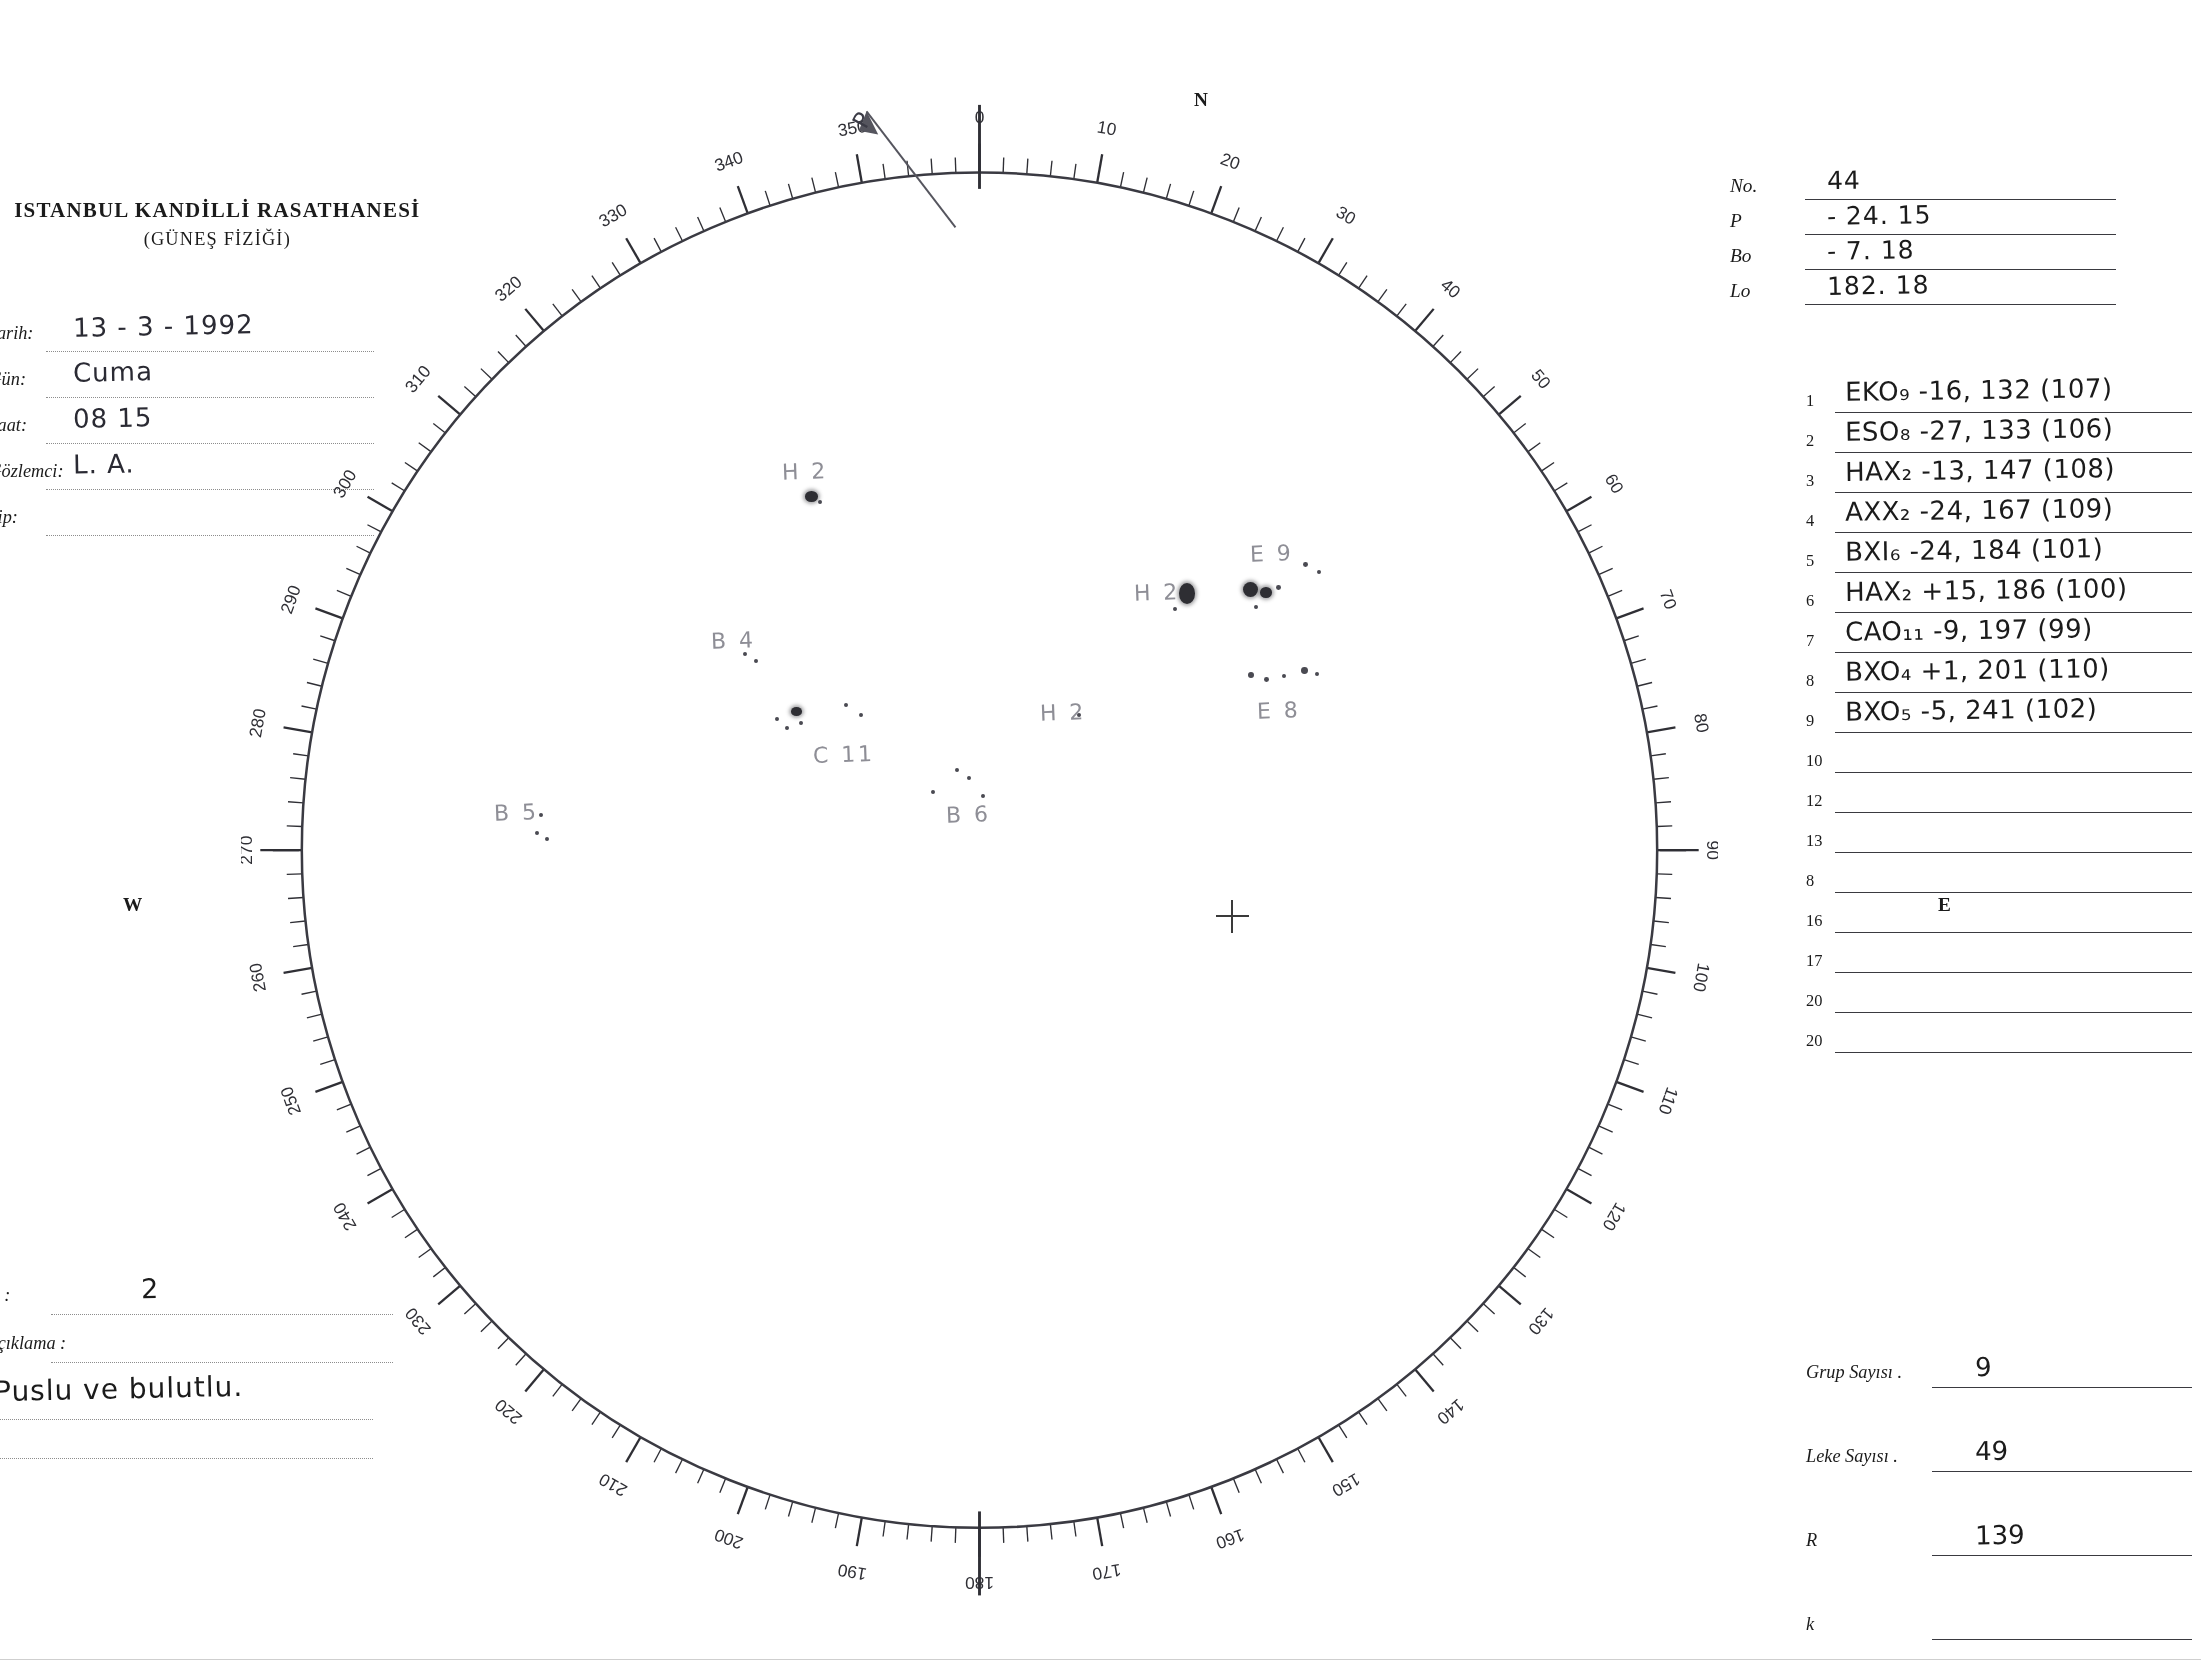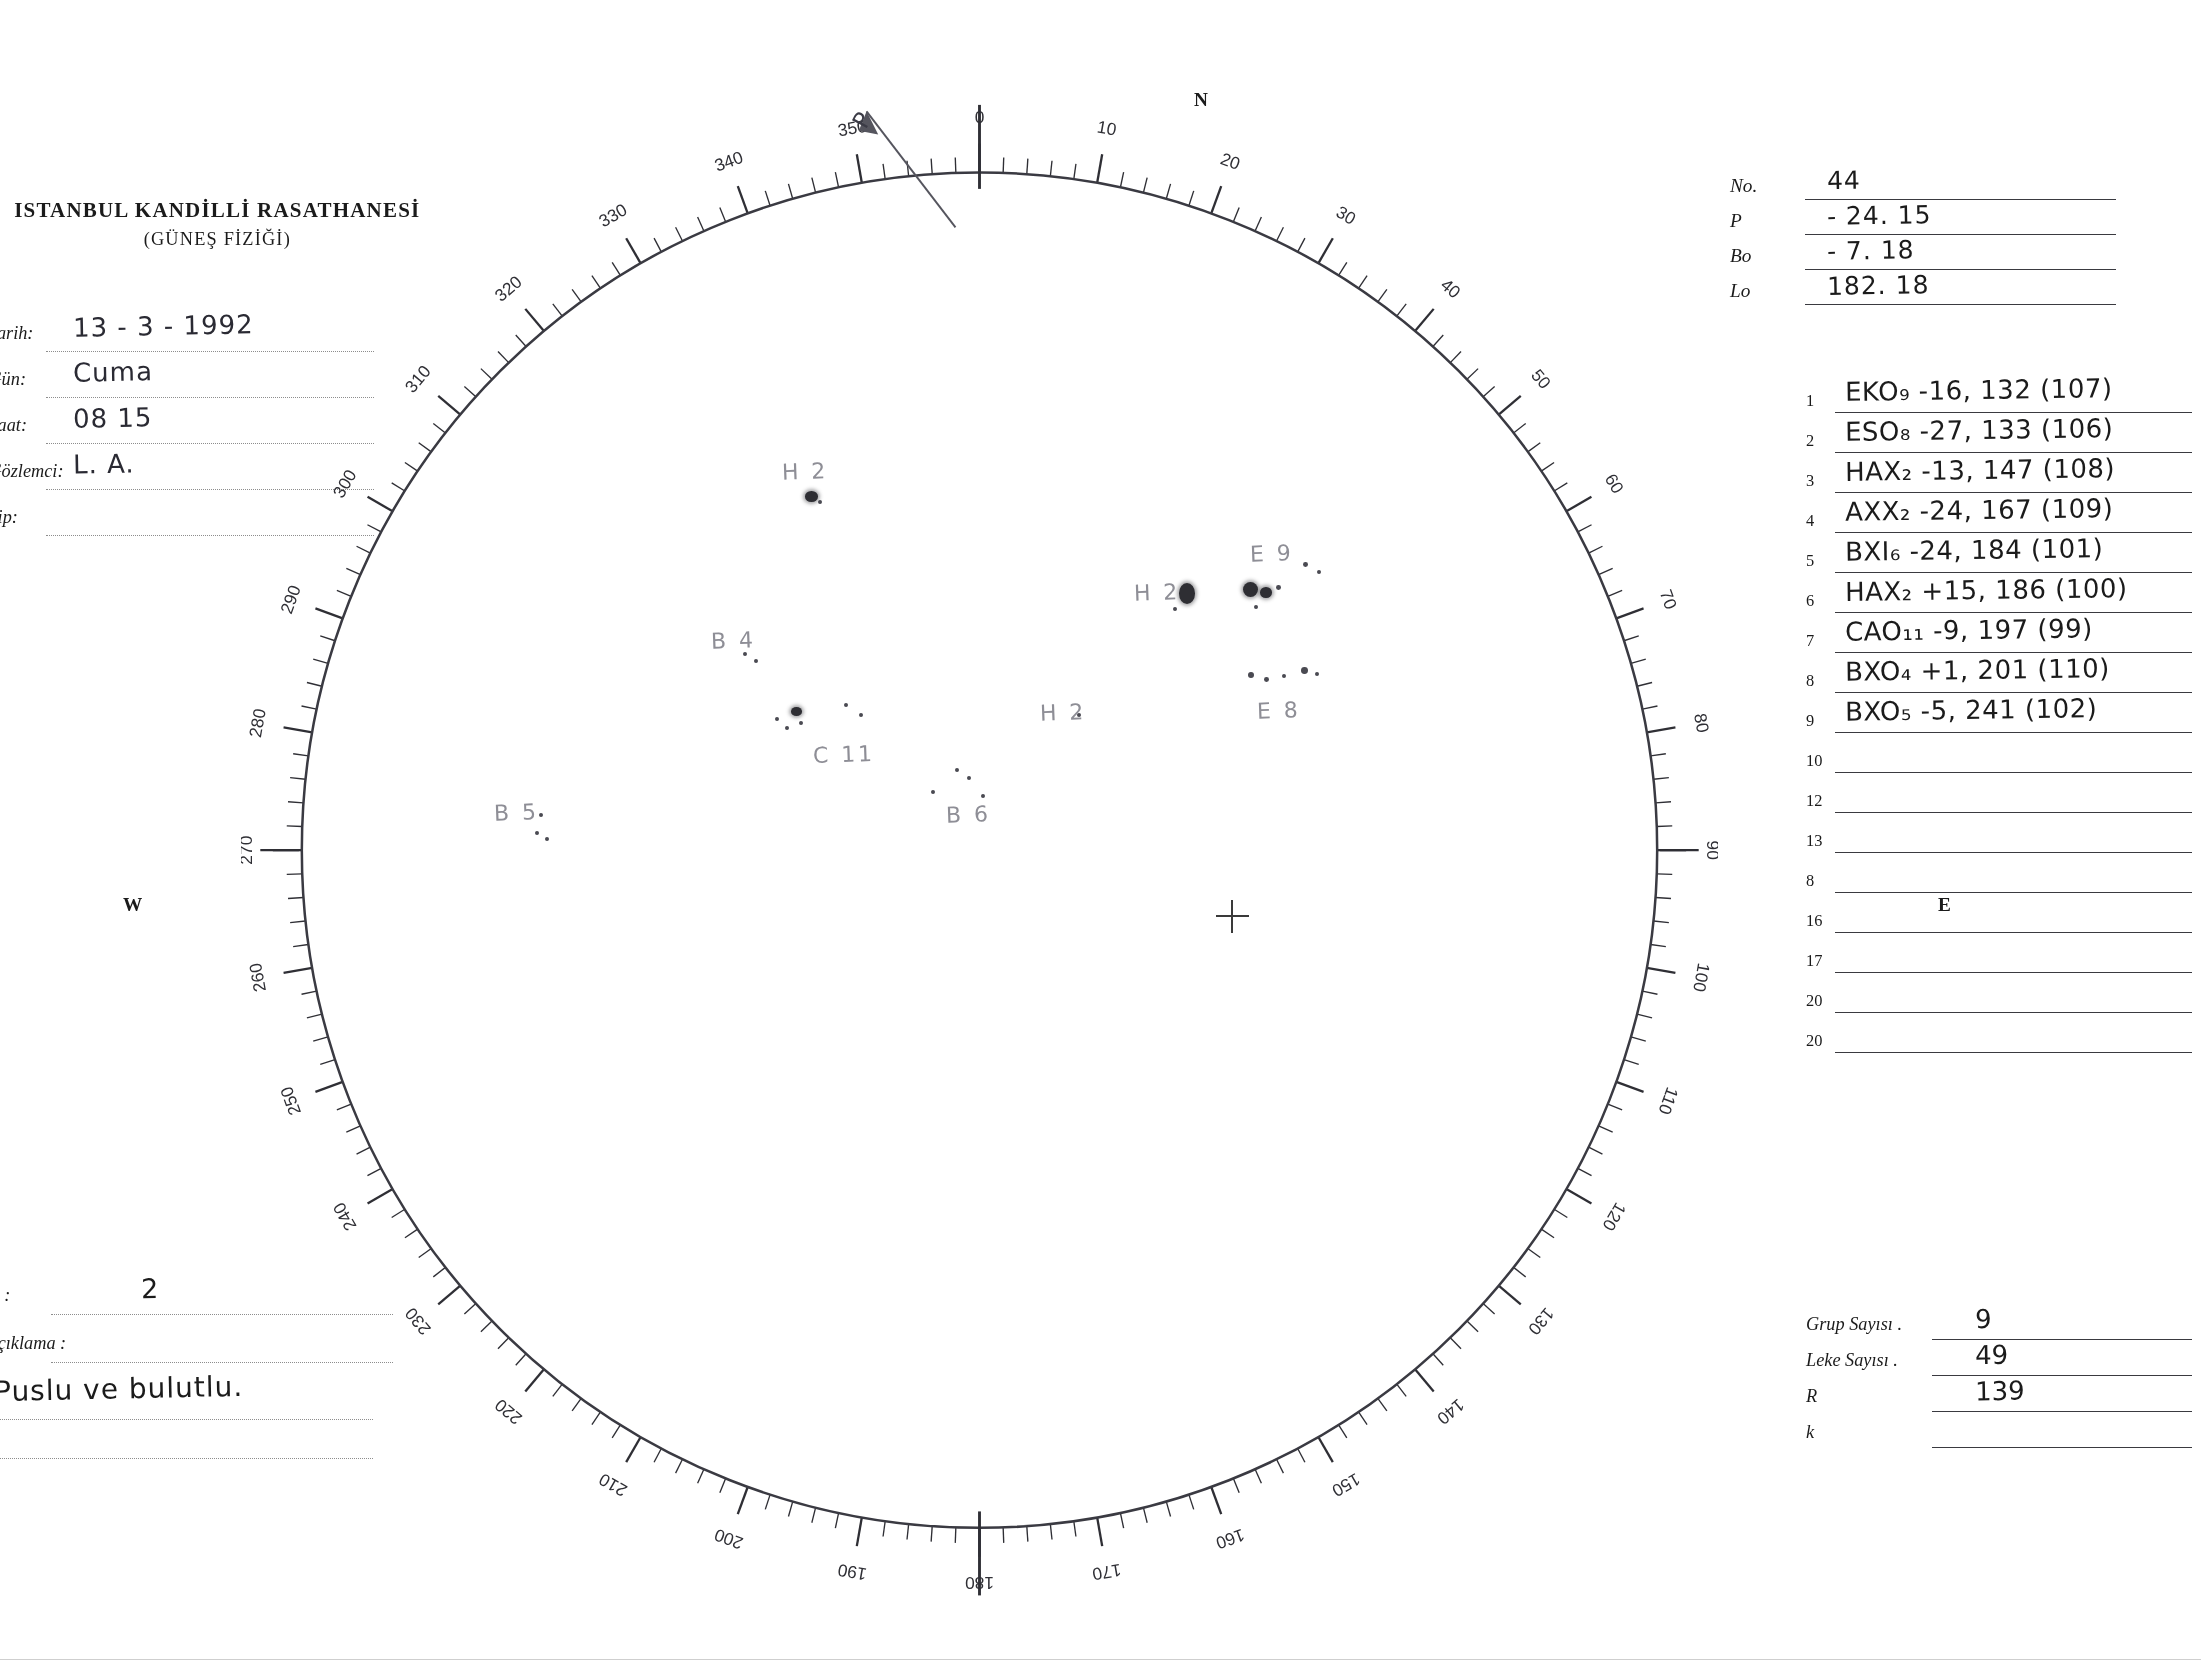--- a/index.html
+++ b/index.html
@@ -105,21 +105,21 @@
   .lrow{position:relative;height:40px;}
   .lnum{position:absolute;left:0;top:13.5px;font-size:16.4px;font-family:"Liberation Serif",serif;}
   .lline{position:absolute;left:29px;right:0;top:35px;border-bottom:1.5px solid #3a3a40;}
   .ltext{
     position:absolute;left:39px;top:-1.9px;font-size:26px;
     font-family:"DejaVu Sans",sans-serif;letter-spacing:0.5px;
     transform:rotate(-0.8deg);white-space:nowrap;
   }
 
   .totals{position:absolute;left:1806px;top:1308px;width:386px;}
-  .trow{position:relative;height:36px;}
+  .trow{position:relative;height:36px;margin-top:48px;}
   .tkey{position:absolute;left:0;top:5.8px;font-size:18.3px;font-style:italic;}
   .tval{position:absolute;left:169px;top:-3.9px;font-size:26px;font-family:"DejaVu Sans",sans-serif;transform:rotate(-1deg);}
   .tline{position:absolute;left:126px;right:0;top:31px;border-bottom:1.5px solid #3a3a40;}
 
   .frame-bottom{position:absolute;left:0;bottom:11.6px;width:2201px;border-bottom:1px solid #cfcfcf;}
 </style>
 </head>
 <body>
 
 <div class="sheet">

